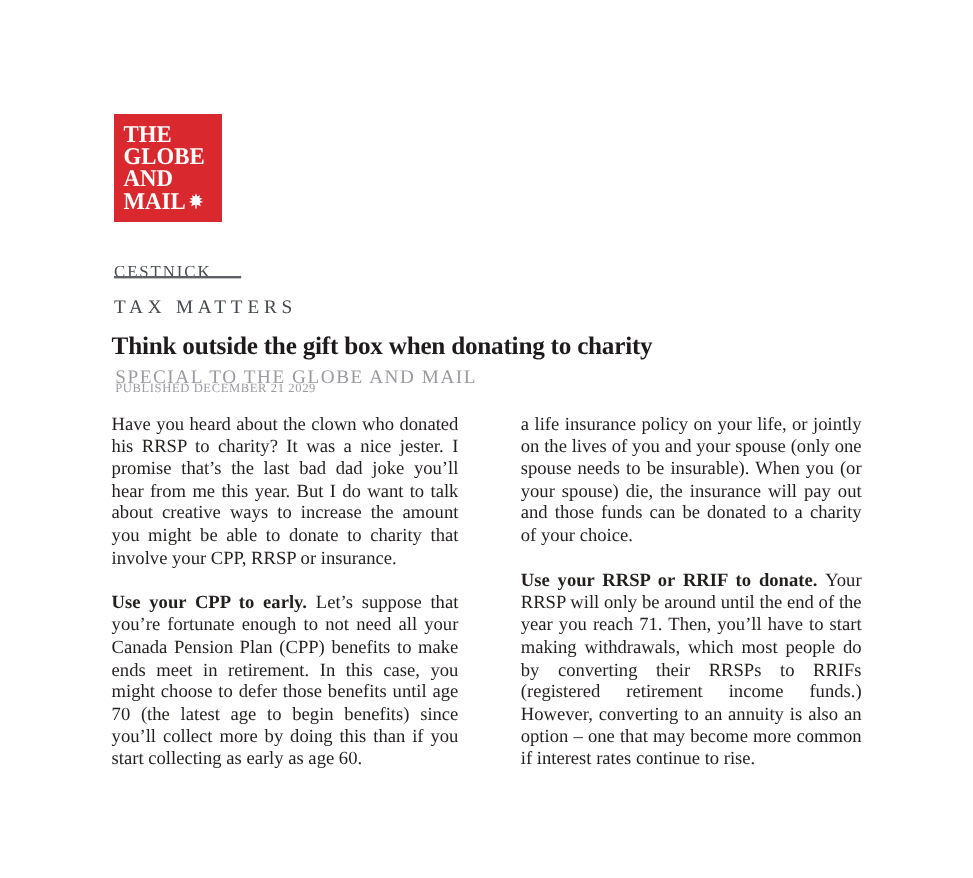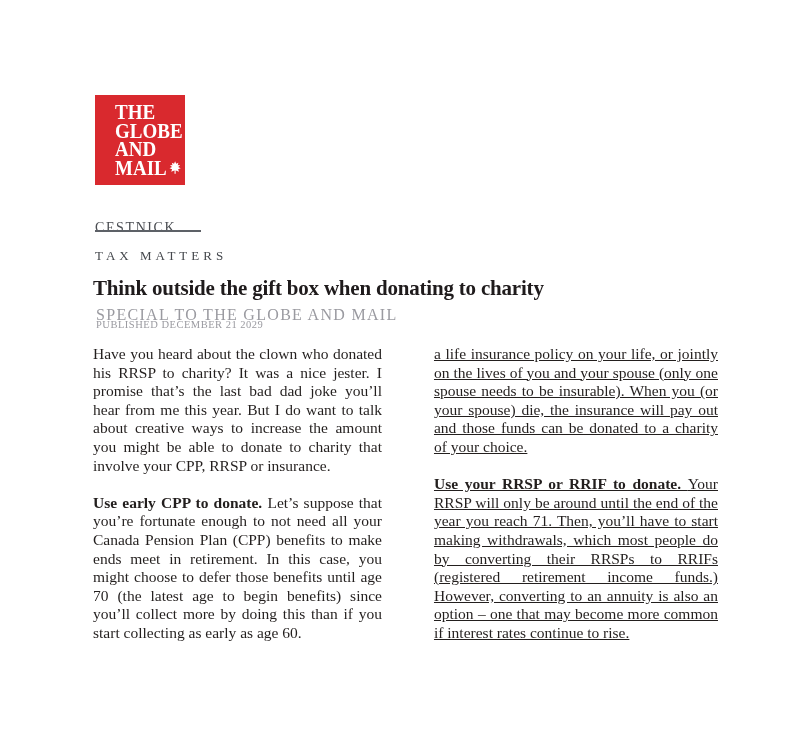--- a/index.html
+++ b/index.html
@@ -4,41 +4,41 @@
 <style>
   html,body { margin:0; padding:0; background:#ffffff; }
   .page {
     position:relative; width:811px; height:732px;
     background:#ffffff; overflow:hidden;
     font-family:"Liberation Serif","DejaVu Serif",serif;
   }
   
   .logo {
     position:absolute; left:95px; top:95px; width:90px; height:90px;
-    box-sizing:border-box; padding:8px 0 0 20px;
+    box-sizing:border-box; padding:8px 0 0 8px;
     color:#ffffff;
   }
   .logo-line {
     font-weight:bold; font-size:20px; line-height:18.5px;
     transform:scaleX(.95); transform-origin:left center;
     white-space:nowrap; display:flex; align-items:center;
   }
   .leaf { width:13px; height:13px; margin-left:3px; display:inline-block; }
   
   .columnist {
     position:absolute; left:95px; top:198px;
     font-size:14px; letter-spacing:1.6px; color:#4a4d52;margin-top:22px;
   }
   .divider {
     position:absolute; left:95px; top:230px; width:106px; height:2px;
     background:#5d6167;
   }
   .section-label {
     position:absolute; left:95px; top:248px;
-    font-size:13px; letter-spacing:4px; color:#45484d;
+    font-size:16px; letter-spacing:4px; color:#45484d;
   }
   .headline {
     position:absolute; left:93px; top:276px; margin:0;
     font-size:21px; font-weight:bold; color:#1f1b1c; letter-spacing:-0.2px;
     white-space:nowrap;
   }
   .attribution {
     position:absolute; left:96px; top:306px;
     font-size:16px; letter-spacing:1.3px; color:#9a9aa0;text-align:center;
   }
@@ -49,21 +49,21 @@
   
   .columns {
     position:absolute; left:93px; top:345px; width:625px;
     display:flex; gap:52px;justify-content:flex-end;
   }
   .col {
     text-align:justify; font-size:15.5px; line-height:18.6px;
     color:#231f1e;
   }
   .col-left  { width:293px; }
-  .col-right { width:288px;text-decoration:underline; }
+  .col-right { width:288px; }
   .body-para { margin:0 0 18.6px 0; }
   .body-para b { font-weight:bold; }
 </style>
 </head>
 <body>
 
 <div class="page">
 
   <div class="logo" style="background: rgb(217, 41, 46); color: rgb(255, 255, 255);">
       <div class="logo-line">
@@ -91,21 +91,21 @@
 
   <h1 class="headline">Think outside the gift box when donating to charity</h1>
 
   <div class="attribution">SPECIAL TO THE GLOBE AND MAIL</div>
 
   <div class="published">PUBLISHED DECEMBER 21 2029</div>
 
   <div class="columns">
     <div class="col col-left">
         <p class="body-para">Have you heard about the clown who donated his RRSP to charity? It was a nice jester. I promise that’s the last bad dad joke you’ll hear from me this year. But I do want to talk about creative ways to increase the amount you might be able to donate to charity that involve your CPP, RRSP or insurance.</p>
-        <p class="body-para"><b>Use early CPP to donate. </b>Let’s suppose that you’re fortunate enough to not need all your Canada Pension Plan (CPP) benefits to make ends meet in retirement. In this case, you might choose to defer those benefits until age 70 (the latest age to begin benefits) since you’ll collect more by doing this than if you start collecting as early as age 60.</p>
+        <p class="body-para"><b>Use your CPP to early. </b>Let’s suppose that you’re fortunate enough to not need all your Canada Pension Plan (CPP) benefits to make ends meet in retirement. In this case, you might choose to defer those benefits until age 70 (the latest age to begin benefits) since you’ll collect more by doing this than if you start collecting as early as age 60.</p>
       </div>
     <div class="col col-right">
         <p class="body-para">a life insurance policy on your life, or jointly on the lives of you and your spouse (only one spouse needs to be insurable). When you (or your spouse) die, the insurance will pay out and those funds can be donated to a charity of your choice.</p>
         <p class="body-para"><b>Use your RRSP or RRIF to donate. </b>Your RRSP will only be around until the end of the year you reach 71. Then, you’ll have to start making withdrawals, which most people do by converting their RRSPs to RRIFs (registered retirement income funds.) However, converting to an annuity is also an option – one that may become more common if interest rates continue to rise.</p>
       </div>
   </div>
 
 </div>
 
 </body></html>

